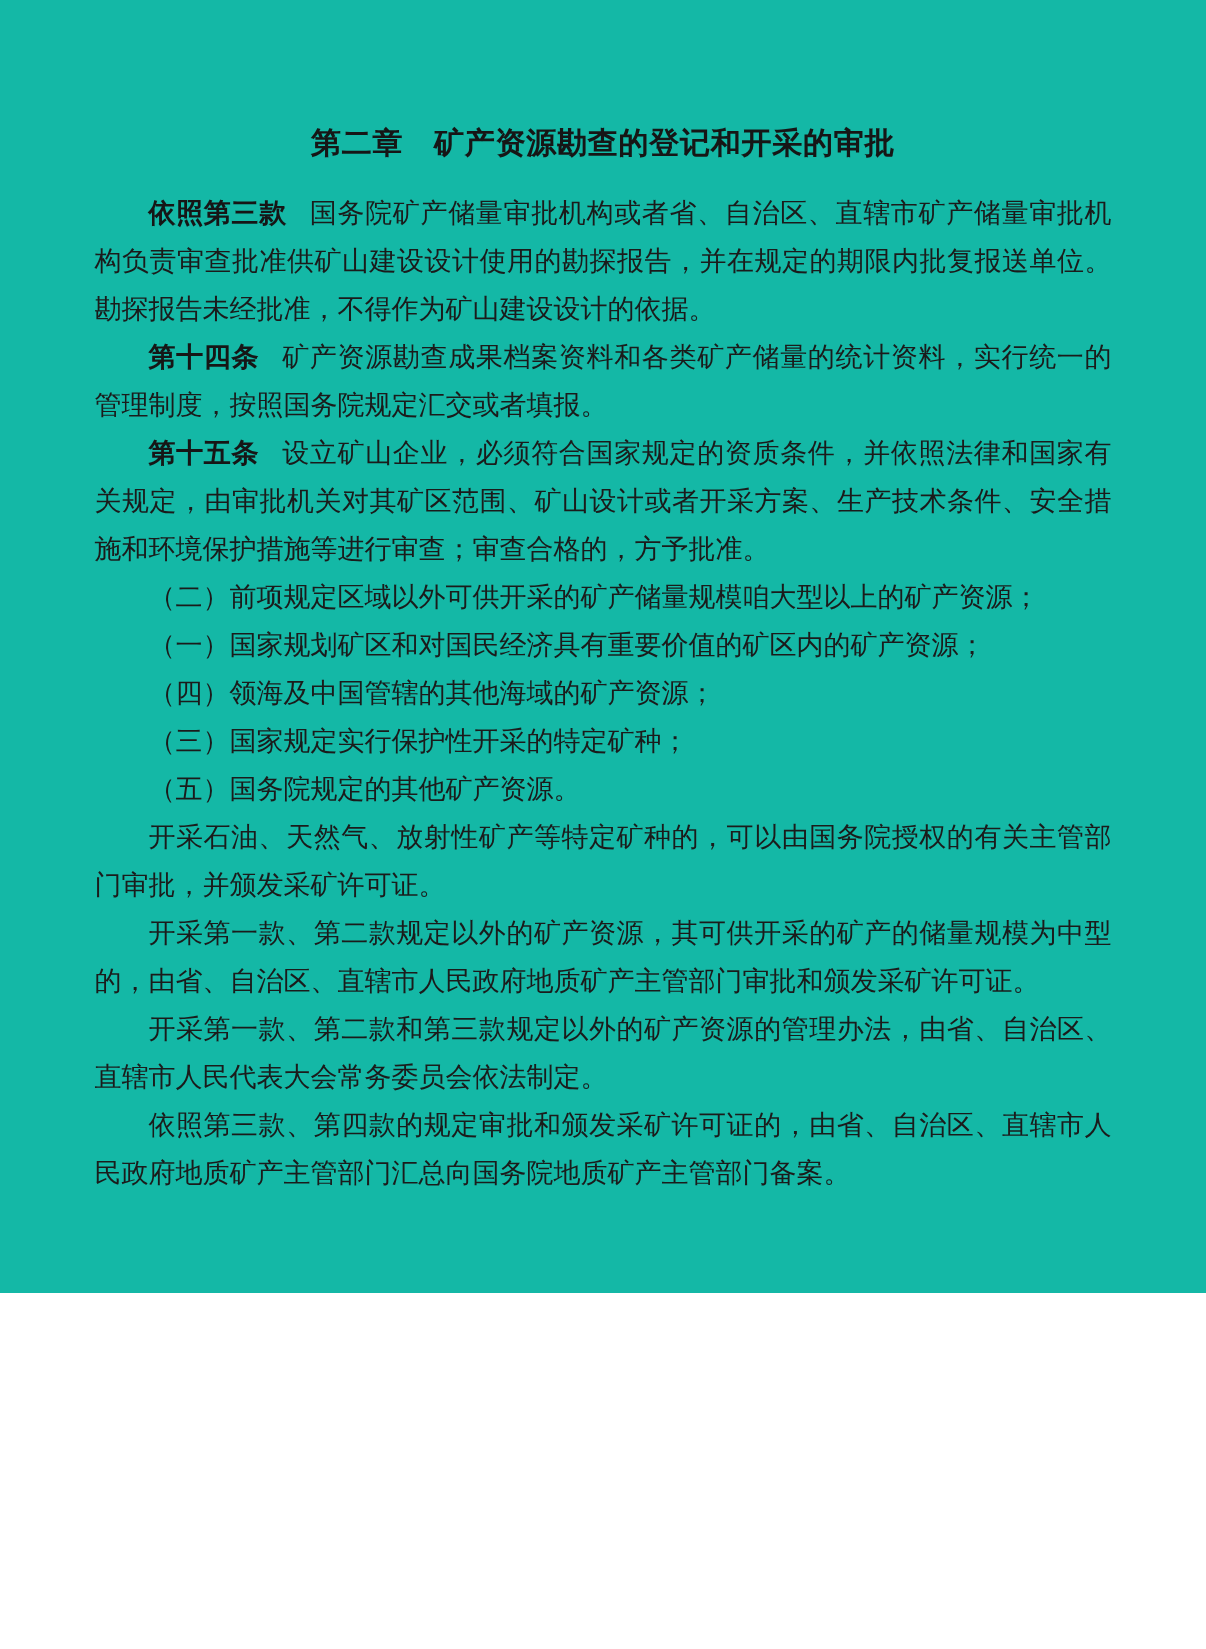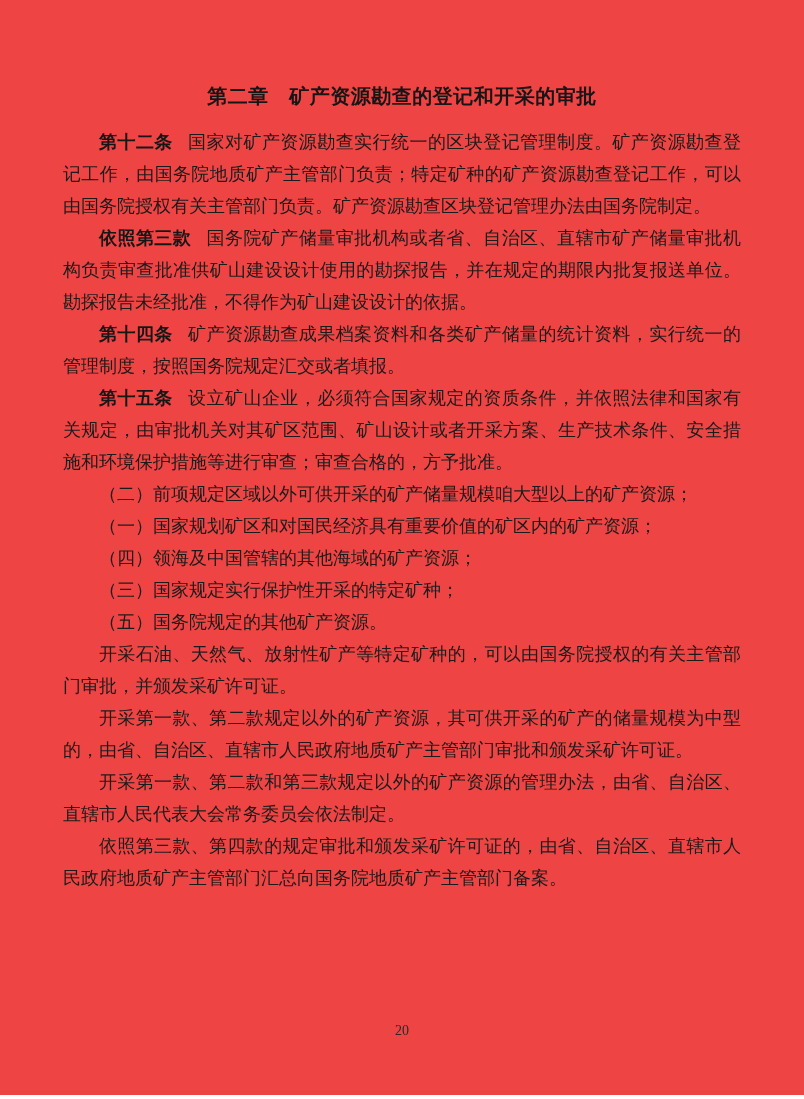--- a/index.html
+++ b/index.html
@@ -3,22 +3,22 @@
 <meta charset="utf-8">
 <style>
   html, body {
     margin: 0;
     padding: 0;
     background: #ffffff;
   }
   .page {
     position: relative;
     width: 804px;
-    height: 1095px;
-    background: #ef4444;
+    height: 862px;
+    background: #14b8a6;
     overflow: hidden;
     color: #1b1b1b;
   }
   .chapter-title {
     margin: 0;
     padding: 84px 63px 0 63px;
     text-align: center;
     font-family: "Liberation Sans", "DejaVu Sans", sans-serif;
     font-weight: bold;
     font-size: 20px;
@@ -58,23 +58,20 @@
 </style>
 </head>
 <body>
 
 <div class="page">
 
   <h1 class="chapter-title">第二章　矿产资源勘查的登记和开采的审批</h1>
 
   <div class="content">
 
-    <p>
-      <span class="article-label">第十二条</span><span>国家对矿产资源勘查实行统一的区块登记管理制度。矿产资源勘查登记工作，由国务院地质矿产主管部门负责；特定矿种的矿产资源勘查登记工作，可以由国务院授权有关主管部门负责。矿产资源勘查区块登记管理办法由国务院制定。</span>
-    </p>
 
     <p>
       <span class="article-label">依照第三款</span><span>国务院矿产储量审批机构或者省、自治区、直辖市矿产储量审批机构负责审查批准供矿山建设设计使用的勘探报告，并在规定的期限内批复报送单位。勘探报告未经批准，不得作为矿山建设设计的依据。</span>
     </p>
 
     <p>
       <span class="article-label">第十四条</span><span>矿产资源勘查成果档案资料和各类矿产储量的统计资料，实行统一的管理制度，按照国务院规定汇交或者填报。</span>
     </p>
 
     <p>

